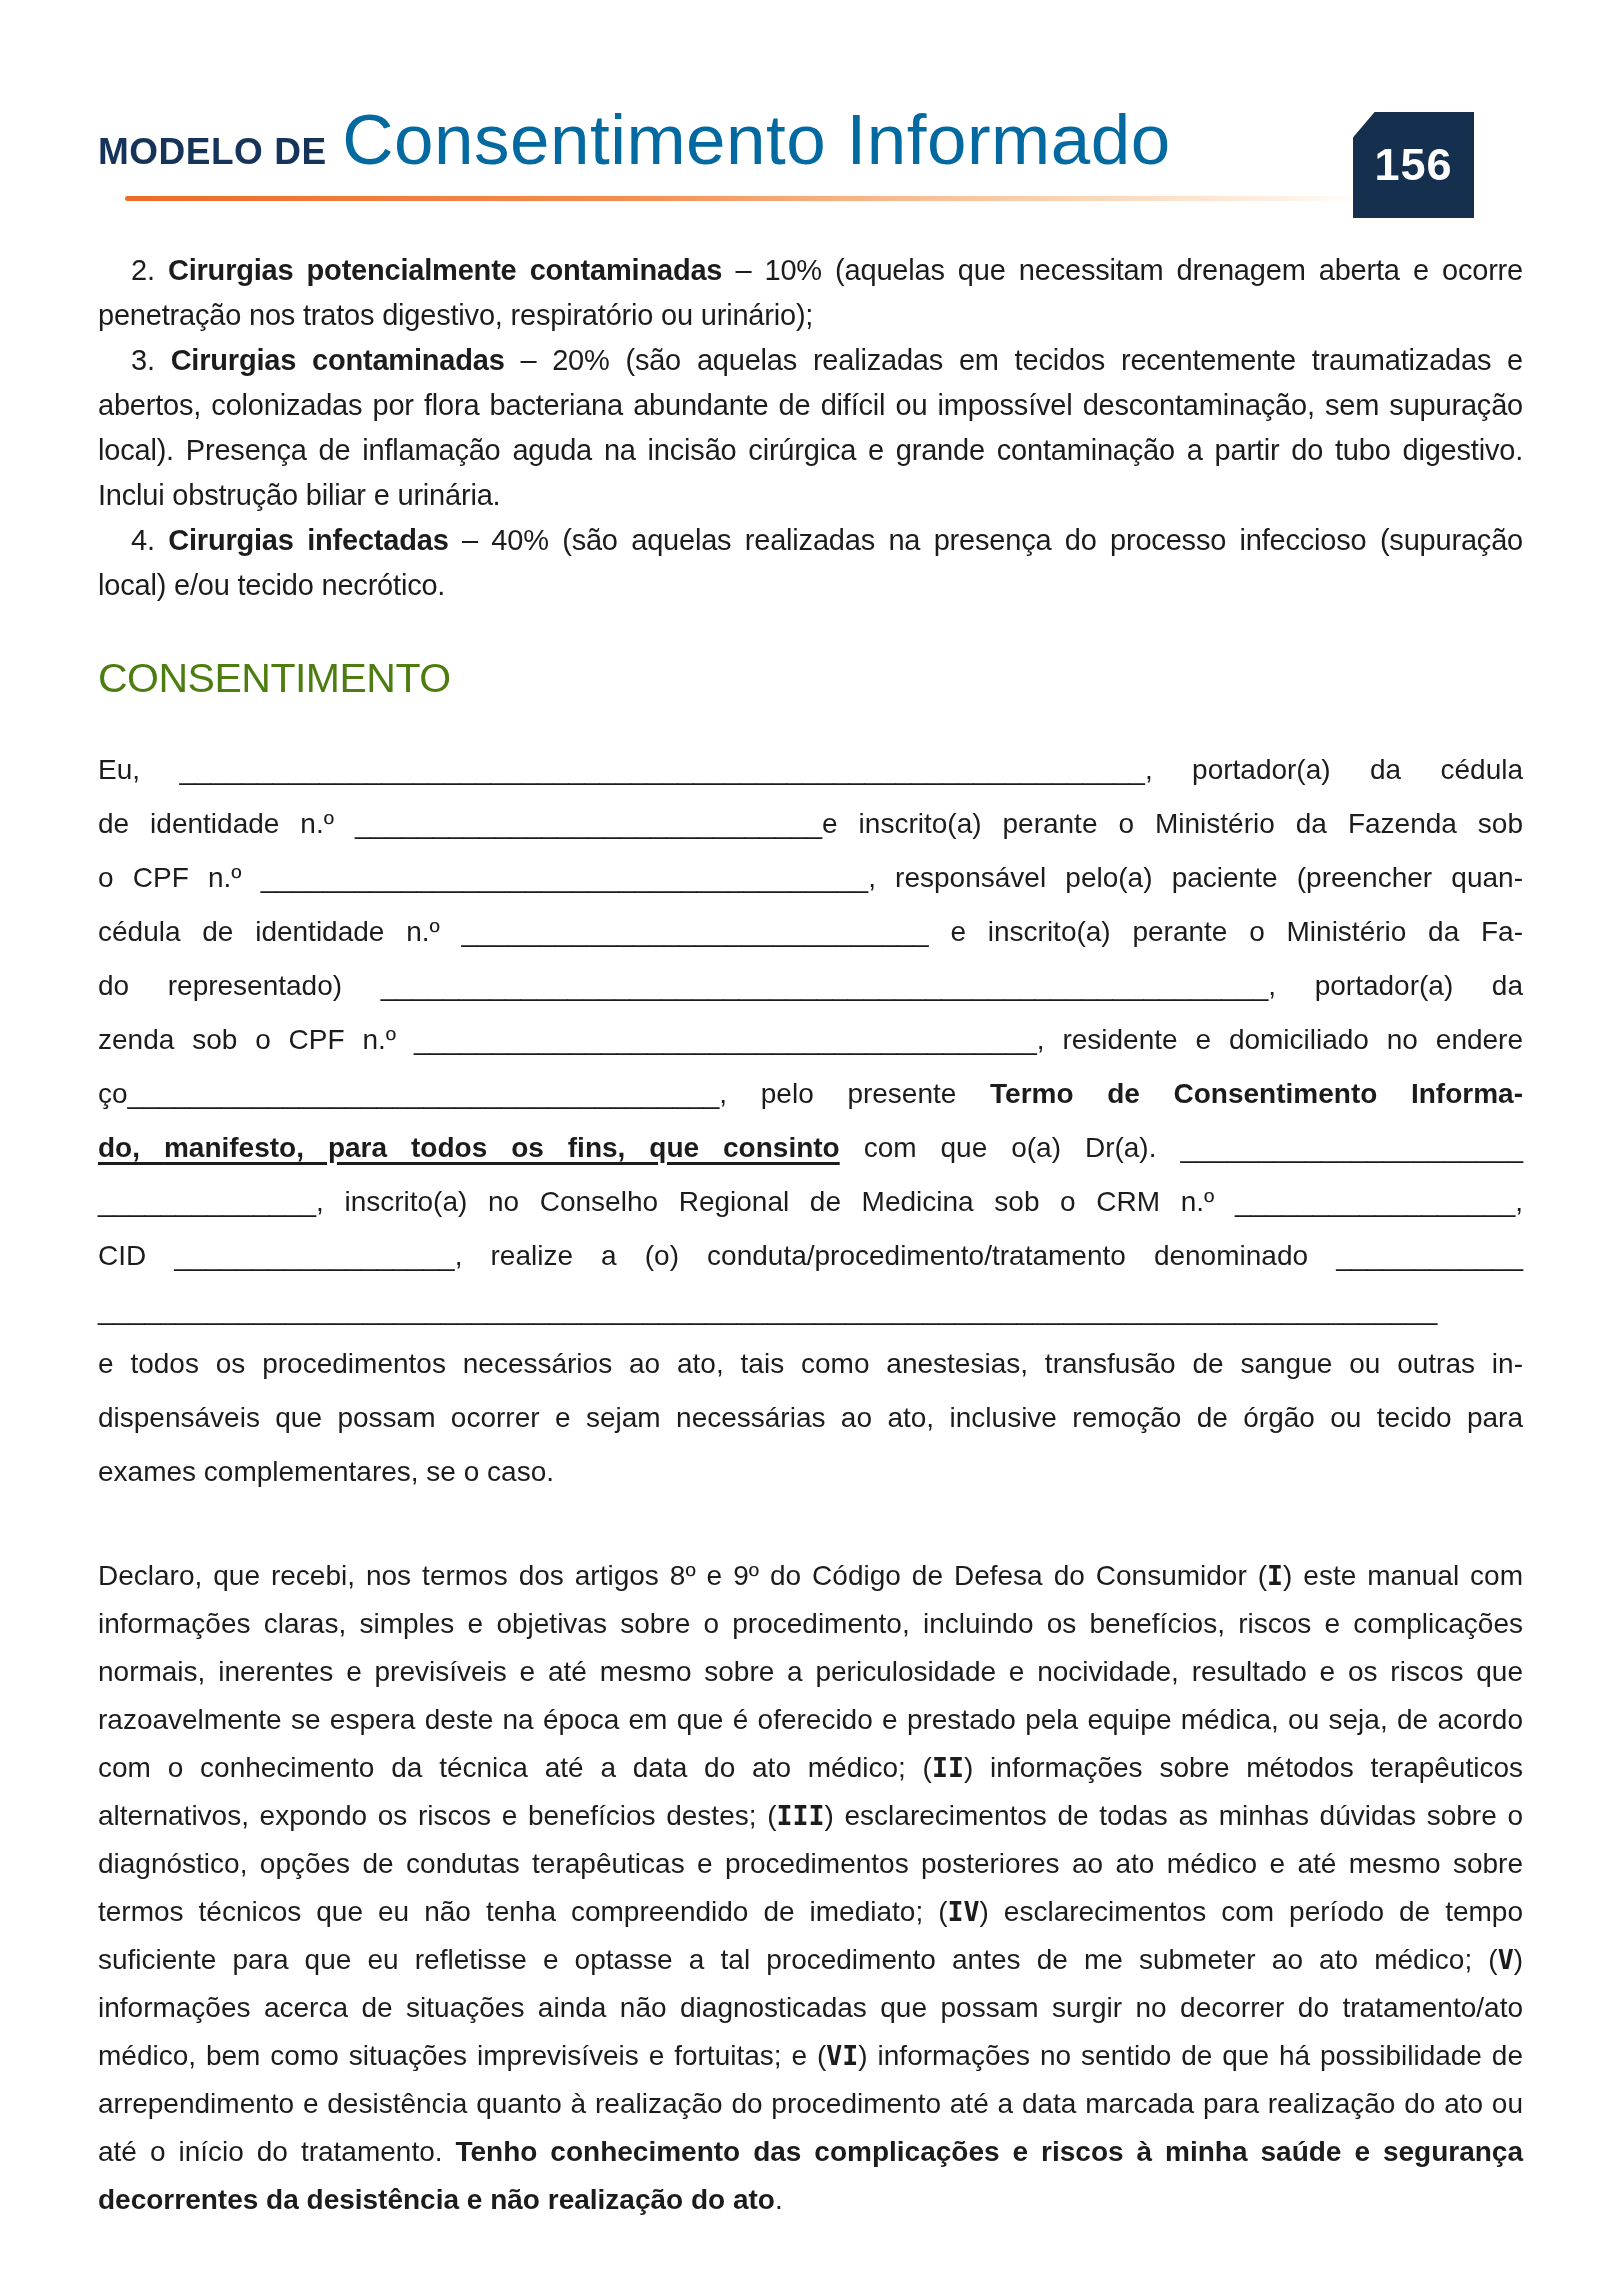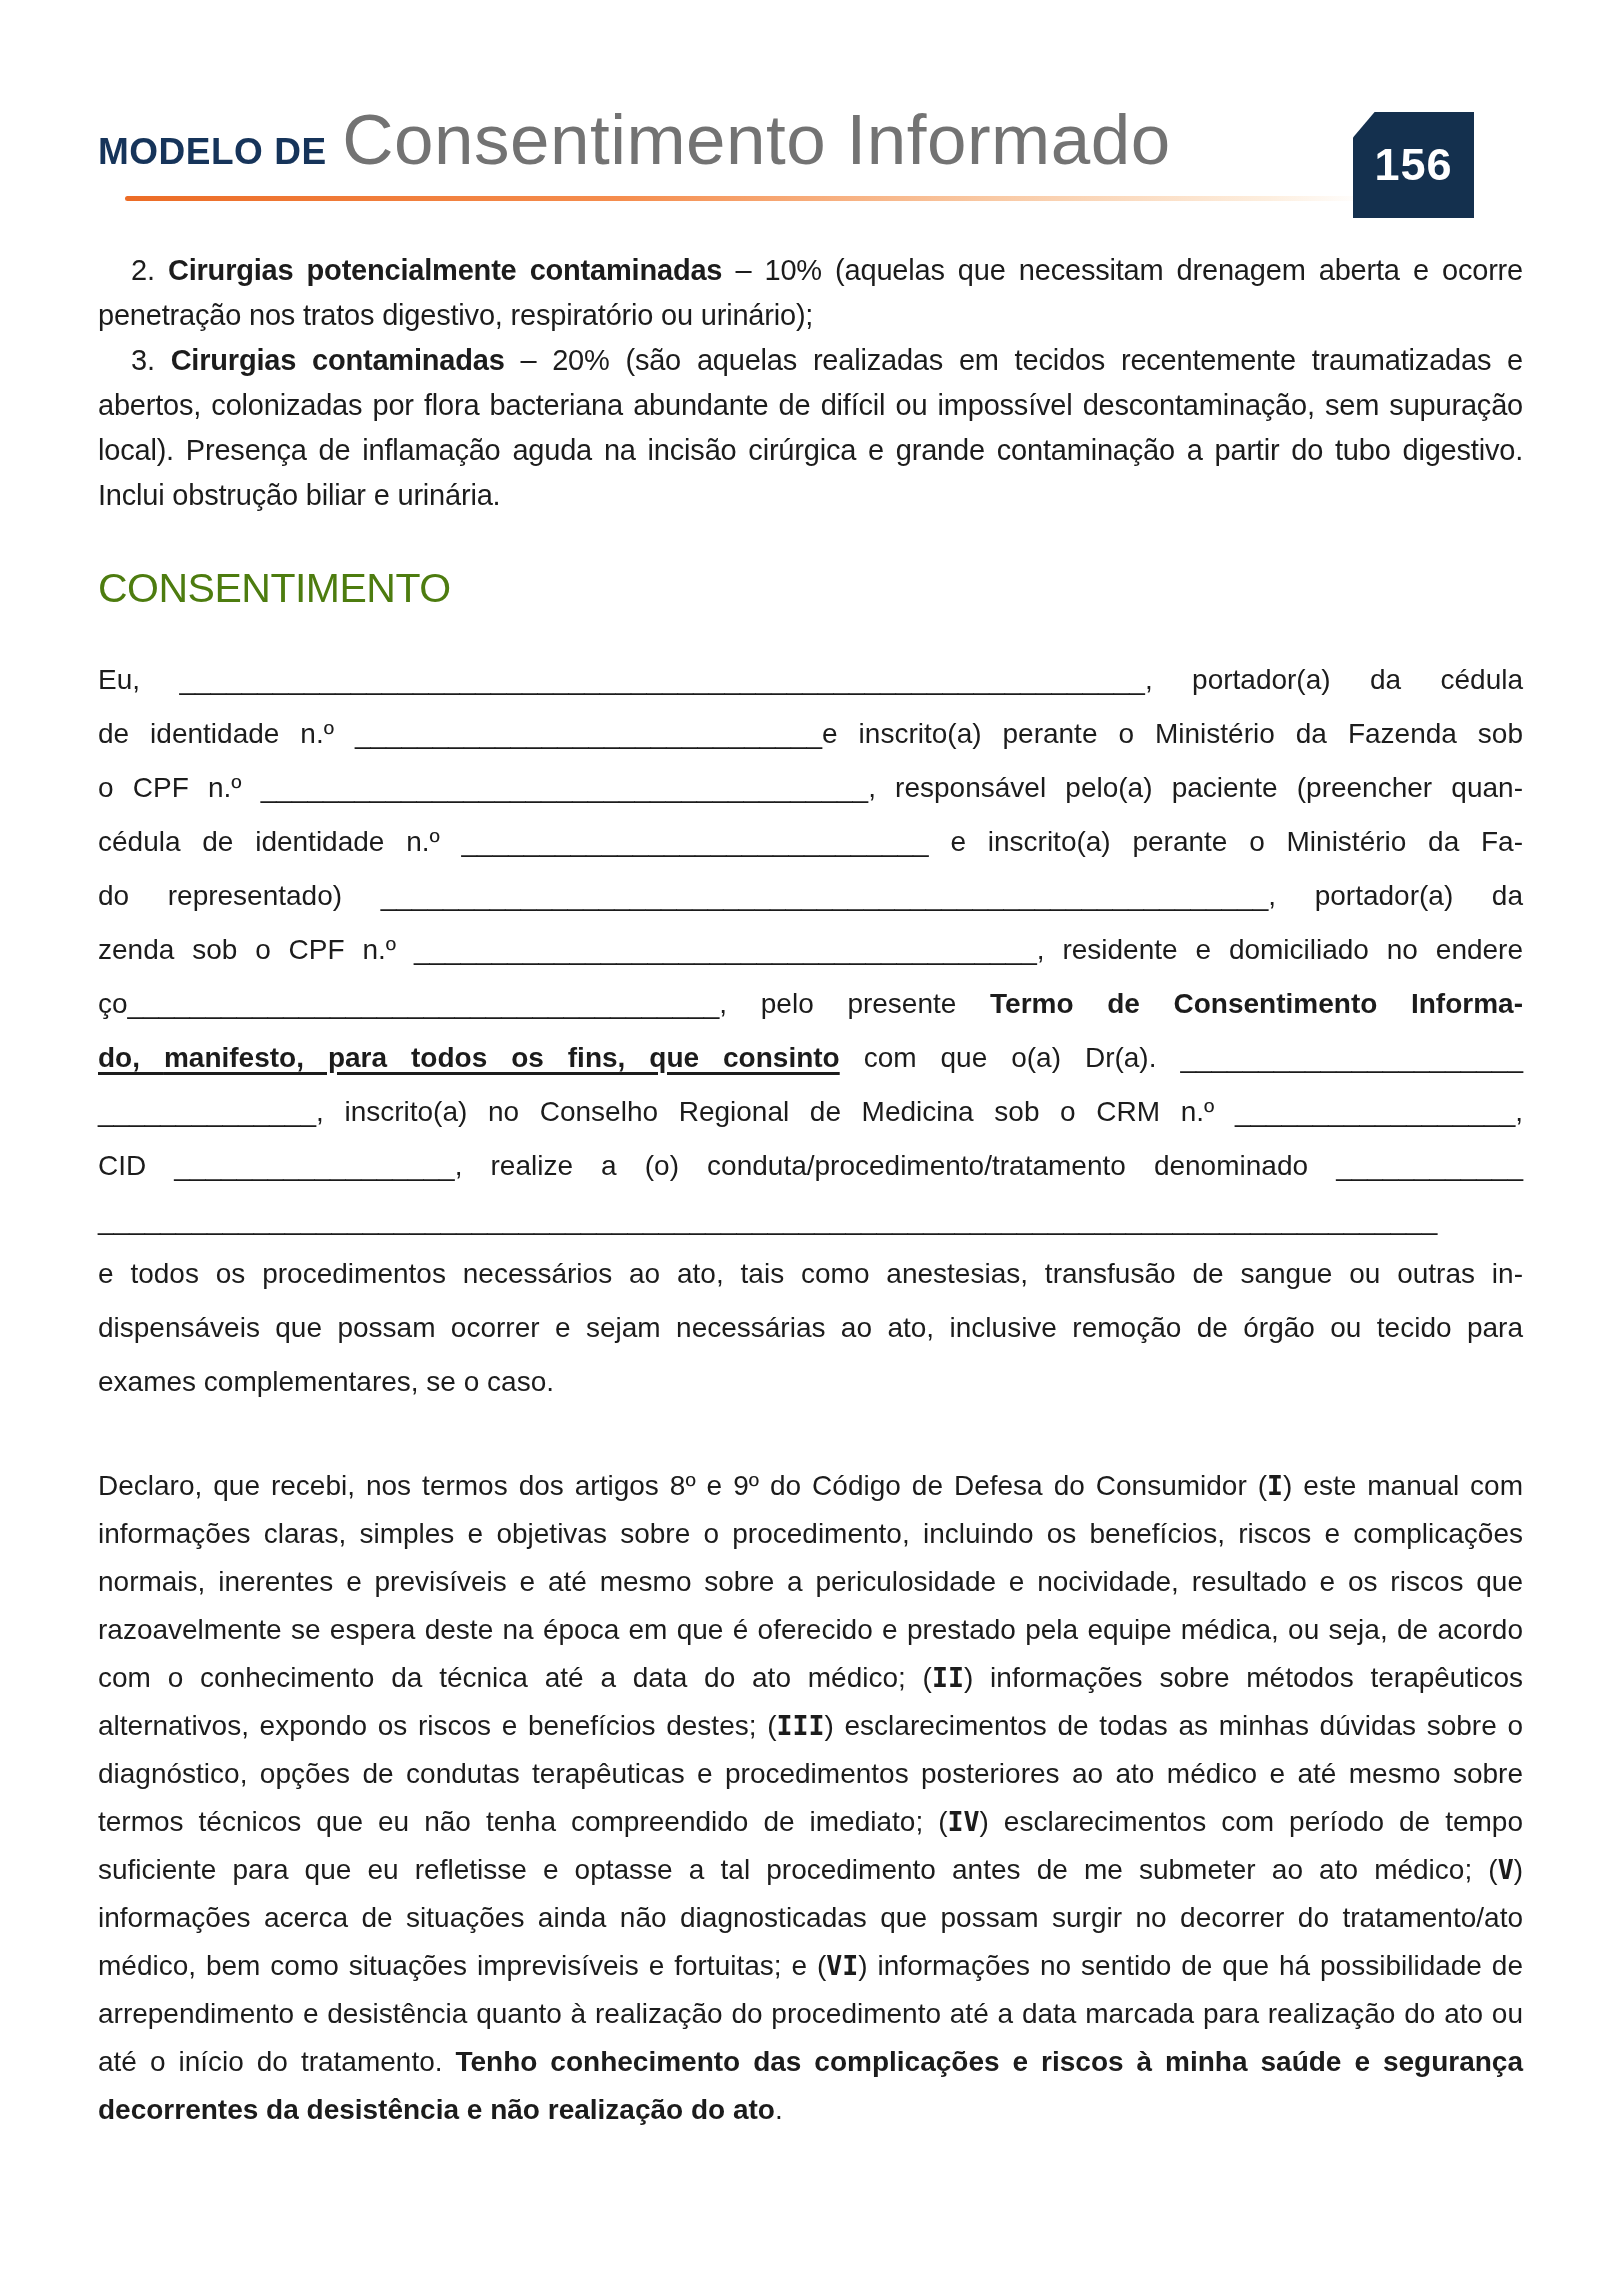--- a/index.html
+++ b/index.html
@@ -5,21 +5,21 @@
   html,body { margin:0; padding:0; background:#ffffff; }
   .page {
     position:relative; width:1621px; height:2293px; overflow:hidden;
     background:#ffffff; color:#1c1c1c;
     font-family:"Liberation Sans", sans-serif;
     margin-top:36px;
   }
   .header { position:relative; padding:63px 98px 0 98px; }
   .header-row { display:flex; align-items:baseline; gap:15.7px; }
   .kicker { font-size:37px; font-weight:700; color:#16345a; letter-spacing:0.5px; }
-  .title  { font-size:71px; font-weight:300; color:#737373; letter-spacing:0.5px; }
+  .title  { font-size:71px; font-weight:300; color:#0369a1; letter-spacing:0.5px; }
   .rule {
     height:4.9px; margin-top:15.7px; margin-left:27.4px; margin-right:157px;
     background:linear-gradient(to right,#ec6c26 0%,#f58d4e 40%,#f9c9a4 70%,#fdeede 92%,#ffffff 100%);
     border-radius:2.9px;
   }
   .badge {
     position:absolute; top:76px; right:147px; width:121px; height:106px;
     background:#14304e;
     clip-path:polygon(21.6px 0, 100% 0, 100% 100%, 0 100%, 0 25.5px);
     display:flex; align-items:center; justify-content:center;
@@ -57,20 +57,21 @@
     <div class="rule"></div>
     <div class="badge">
       <span>156</span>
     </div>
   </div>
 
   <div class="content">
     <div class="intro">
         <p><span>2. </span><span class="b">Cirurgias potencialmente contaminadas</span><span> – 10% (aquelas que necessitam drenagem aberta e ocorre penetração nos tratos digestivo, respiratório ou urinário);</span></p>
         <p><span>3. </span><span class="b">Cirurgias contaminadas</span><span> – 20% (são aquelas realizadas em tecidos recentemente traumatizadas e abertos, colonizadas por flora bacteriana abundante de difícil ou impossível descontaminação, sem supuração local). Presença de inflamação aguda na incisão cirúrgica e grande contaminação a partir do tubo digestivo. Inclui obstrução biliar e urinária.</span></p>
+        <p><span>4. </span><span class="b">Cirurgias infectadas</span><span> – 40% (são aquelas realizadas na presença do processo infeccioso (supuração local) e/ou tecido necrótico.</span></p>
       </div>
 
     <div class="section-heading">CONSENTIMENTO</div>
 
     <div class="form">
         <div class="form-line"><span>Eu, </span><span>______________________________________________________________</span><span>, portador(a) da cédula</span></div>
         <div class="form-line"><span>de identidade n.º </span><span>______________________________</span><span>e inscrito(a) perante o Ministério da Fazenda sob</span></div>
         <div class="form-line"><span>o CPF n.º </span><span>_______________________________________</span><span>, responsável pelo(a) paciente (preencher quan-</span></div>
         <div class="form-line"><span>cédula de identidade n.º </span><span>______________________________</span><span> e inscrito(a) perante o Ministério da Fa-</span></div>
         <div class="form-line"><span>do representado) </span><span>_________________________________________________________</span><span>, portador(a) da</span></div>

